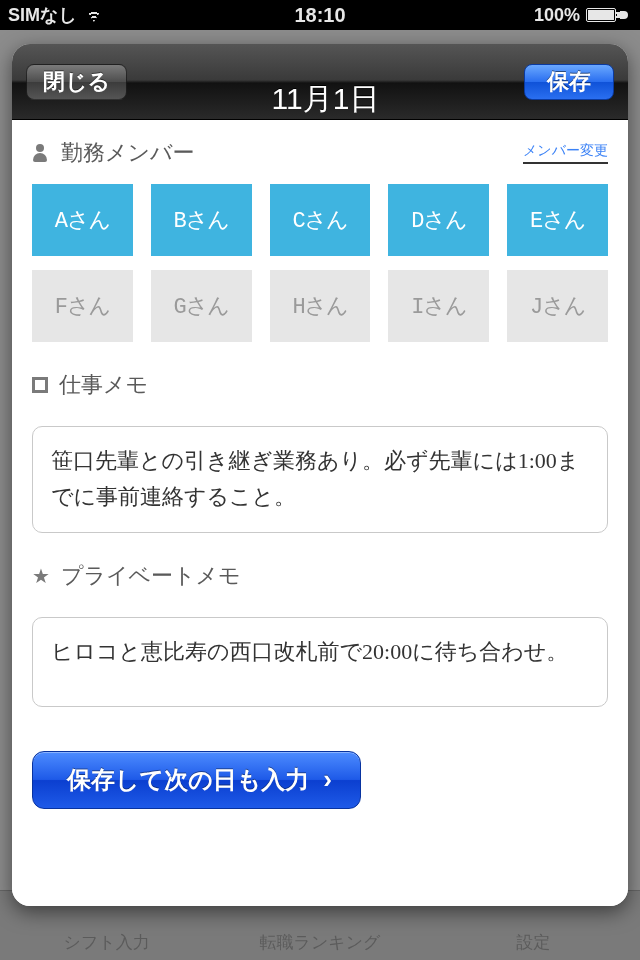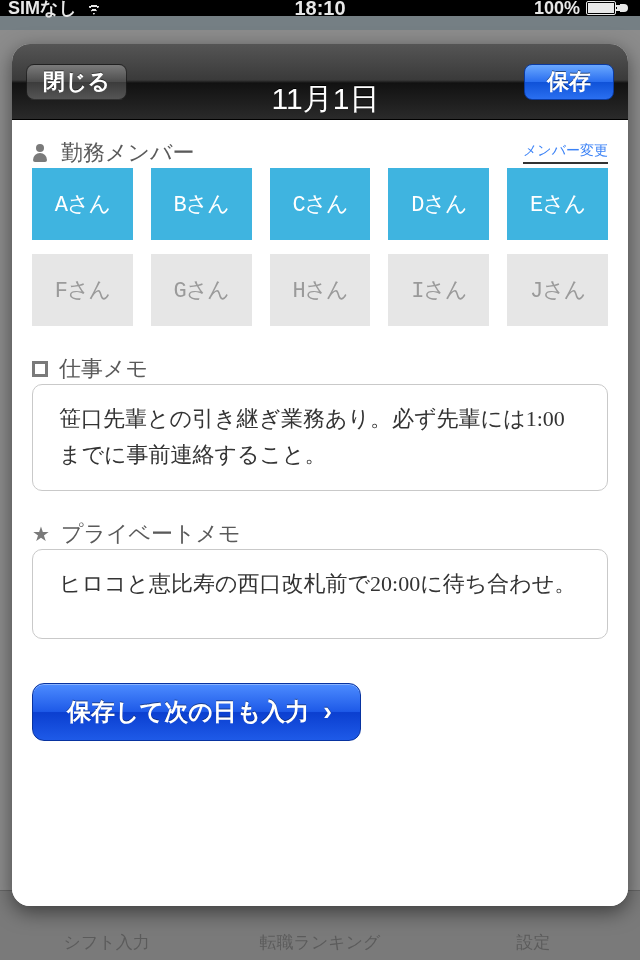--- a/index.html
+++ b/index.html
@@ -1,21 +1,21 @@
 <!DOCTYPE html>
 <html><head>
 <meta charset="utf-8">
 <style>
   * { box-sizing: border-box; margin: 0; padding: 0; }
   html, body { width: 640px; height: 960px; overflow: hidden; font-family: -apple-system, "Hiragino Sans", sans-serif; }
   body { background: #d5e8f0; }
 
   
   .status-bar {
-    position: absolute; top:0; left:0; right:0; height:16px;
+    position: absolute; top:0; left:0; right:0; height:30px;
     background:#000; color:#e7e7e7; display:flex; align-items:center;
     font-size:18px; font-weight:600; padding:0 8px; z-index:100;
   }
   .status-left { display:flex; align-items:center; gap:8px; }
   .status-center { position:absolute; left:50%; transform:translateX(-50%); font-size:20px; font-weight:700; }
   .status-right { margin-left:auto; display:flex; align-items:center; gap:6px; }
   .wifi-icon { width:18px; height:14px; position:relative; }
   .wifi-icon::before{
     content:""; position:absolute; left:2px; top:0; width:14px; height:14px;
     border-radius:50%; background:
@@ -87,33 +87,33 @@
   .member-change{
     color:#3b82f6; font-size:14px; border-bottom:2px solid #333; padding-bottom:2px;
   }
   .person-ico{ width:18px; height:18px; position:relative; }
   .person-ico::before{content:""; position:absolute; left:4px; top:0; width:8px; height:8px; border-radius:50%; background:#7a7a7a;}
   .person-ico::after{content:""; position:absolute; left:1px; top:9px; width:14px; height:9px; border-radius:7px 7px 2px 2px; background:#7a7a7a;}
 
   .sq-ico{ width:16px; height:16px; border:3px solid #7a7a7a; }
   .star-ico{ width:18px; height:18px; position:relative; color:#7a7a7a; font-size:20px; line-height:18px;}
 
-  .members{ display:grid; grid-template-columns:repeat(5,1fr); gap:14px 18px; }
+  .members{ margin-top:16px; display:grid; grid-template-columns:repeat(5,1fr); gap:14px 18px; }
   .member{
     height:72px; display:flex; align-items:center; justify-content:center;
     font-family:"Courier New",monospace; font-size:22px; letter-spacing:-1px;
   }
   .member.on{ background:#3fb4e0; color:#fff; }
   .member.off{ background:#e6e6e6; color:#9a9a9a; }
 
   .sec2{ margin-top:28px; }
 
   .memo-box{
-    margin-top:0; border:1px solid #c9c9c9; border-radius:10px;
-    padding:16px 26px; font-size:22px; color:#333; line-height:1.65;
+    margin-top:26px; border:1px solid #c9c9c9; border-radius:10px;
+    padding:16px 18px; font-size:22px; color:#333; line-height:1.65;
     min-height:90px;
     font-family:"Hiragino Mincho ProN","Yu Mincho",serif;
   }
 
   .next-btn-wrap{ display:flex; margin-top:44px;}
   .next-btn{
     height:58px; padding:0 28px 0 34px; border-radius:12px;
     background:linear-gradient(#4d8cff,#1e5ae8 49%,#0b3fd0 51%,#1e5ae8);
     border:1px solid #0833a0;
     color:#fff; font-size:24px; font-weight:600;

